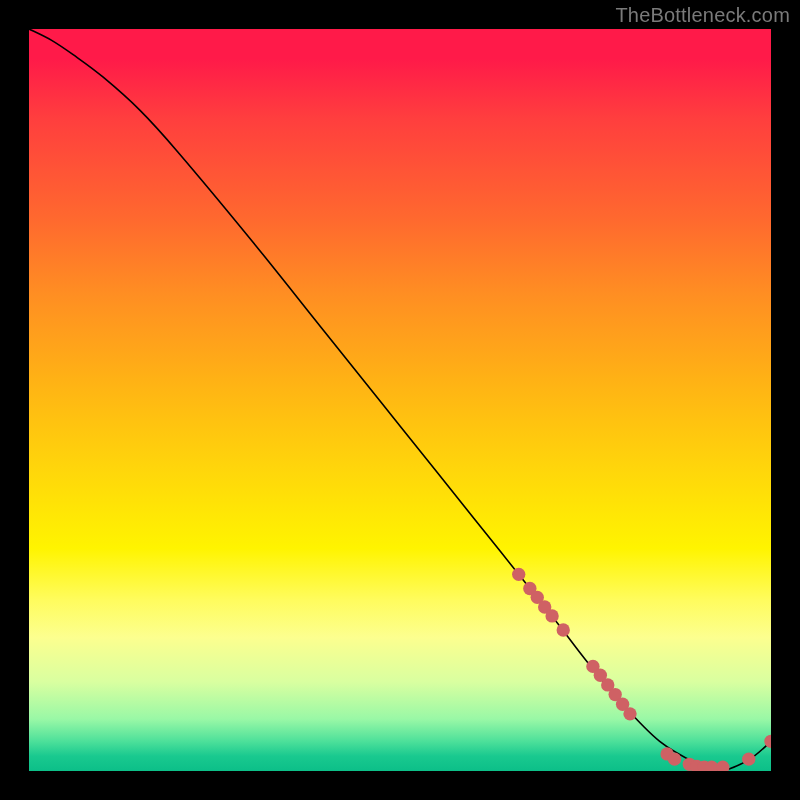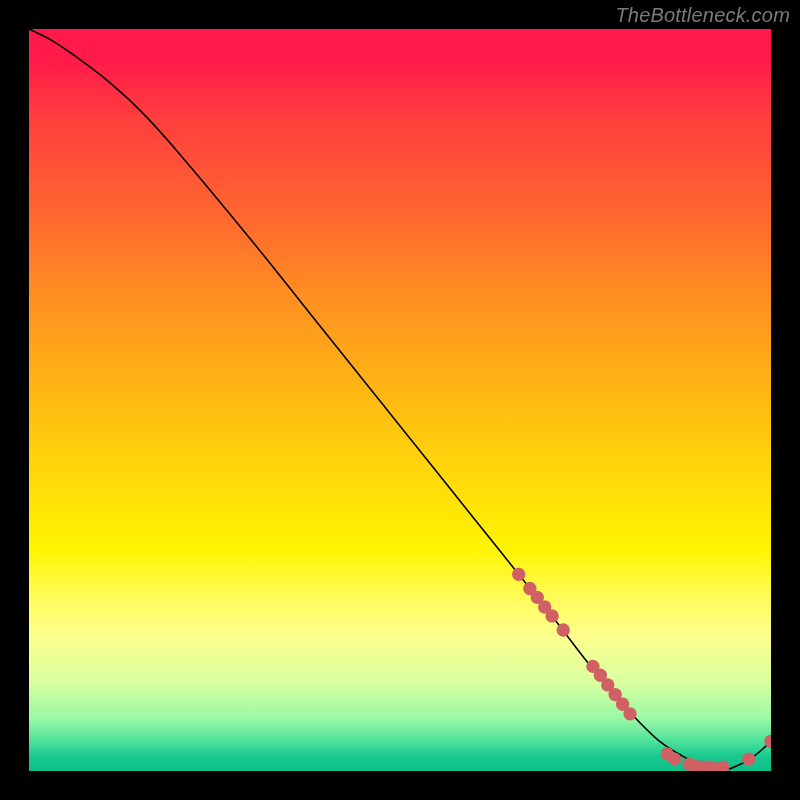--- a/index.html
+++ b/index.html
@@ -18,21 +18,20 @@
   }
   .watermark {
     position: absolute;
     top: 4px;
     right: 10px;
     color: #7a7a7a;
     font-size: 20px;
     font-weight: 500;
     letter-spacing: 0.2px;
     user-select: none;
-    font-style: italic;
   }
   .plot {
     position: absolute;
     left: 29px;
     top: 29px;
     width: 742px;
     height: 742px;
   }
   .gradient-bg {
     position: absolute;

